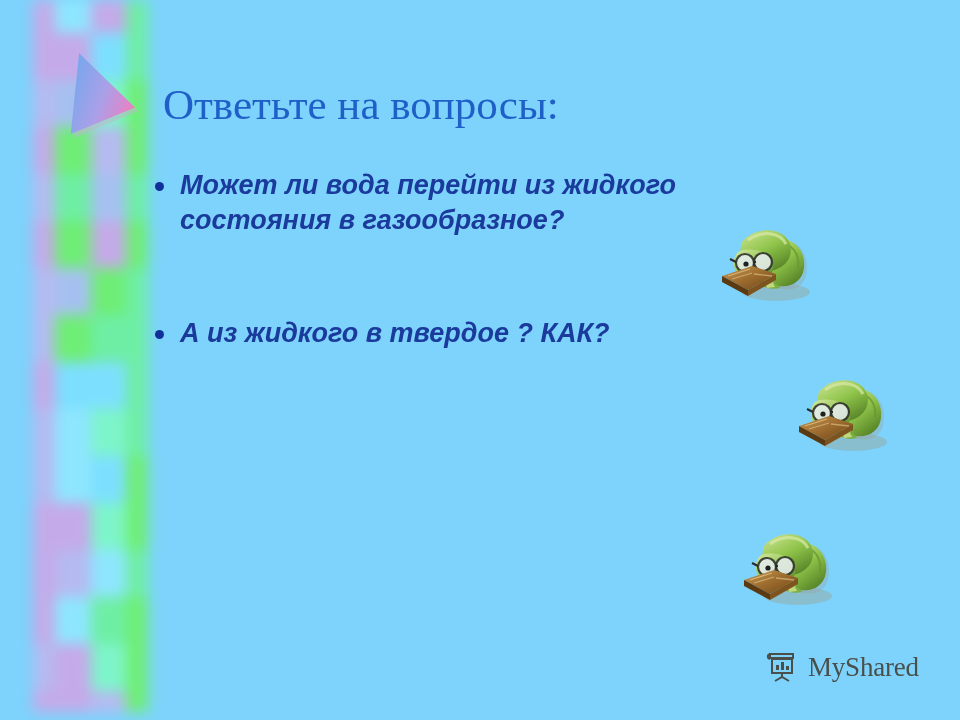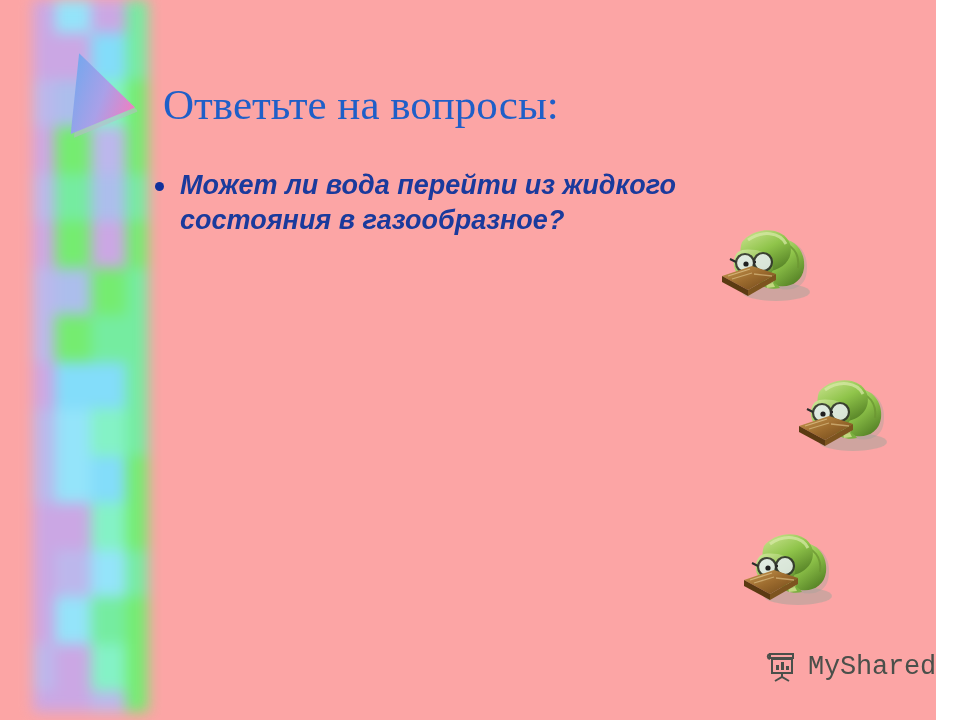--- a/index.html
+++ b/index.html
@@ -2,26 +2,25 @@
 <html><head>
 <meta charset="utf-8">
 <style>
   html, body {
     margin: 0;
     padding: 0;
     background: #ffffff;
   }
   #slide {
     position: relative;
-    width: 888px;
+    width: 960px;
     height: 720px;
-    background: #fca5a5;
+    background: #7dd3fc;
     overflow: hidden;
     font-family: "Liberation Sans", sans-serif;
-    padding-left: 48px;
   }
 
   
   #left-band {
     position: absolute;
     left: 33px;
     top: 0px;
     width: 115px;
     height: 712px;
     overflow: hidden;
@@ -107,21 +106,21 @@
   
   #watermark {
     position: absolute;
     left: 765px;
     top: 650px;
     display: flex;
     align-items: center;
     gap: 9px;
   }
   #watermark-text {
-    font-family: Liberation Mono, monospace;
+    font-family: Liberation Serif, serif;
     font-size: 27px;
     color: #4a4f4a;
     letter-spacing: -0.2px;
   }
 </style>
 </head>
 <body>
 
 <div id="slide">
 
@@ -204,20 +203,24 @@
     <polygon points="6,84 20,4 72,62" fill="#b9b9c8" opacity="0.55" transform="translate(3,4)"></polygon>
     <polygon points="6,84 20,4 72,62" fill="url(#triGrad)"></polygon>
   </svg>
 
   <div id="title">Ответьте на вопросы:</div>
 
   <div id="bullets">
     <div class="bullet-item" id="bi-0">
       <span class="bullet-dot"></span>
       <span class="bullet-text">Может ли вода перейти из жидкого состояния в газообразное?</span>
+    </div>
+    <div class="bullet-item" id="bi-1">
+      <span class="bullet-dot"></span>
+      <span class="bullet-text">А из жидкого в твердое ? КАК?</span>
     </div>
   </div>
 
   <svg class="turtle" id="turtle-0" viewBox="0 0 96 88">
     <use href="#turtle-art"></use>
   </svg>
   <svg class="turtle" id="turtle-1" viewBox="0 0 96 88">
     <use href="#turtle-art"></use>
   </svg>
   <svg class="turtle" id="turtle-2" viewBox="0 0 96 88">

